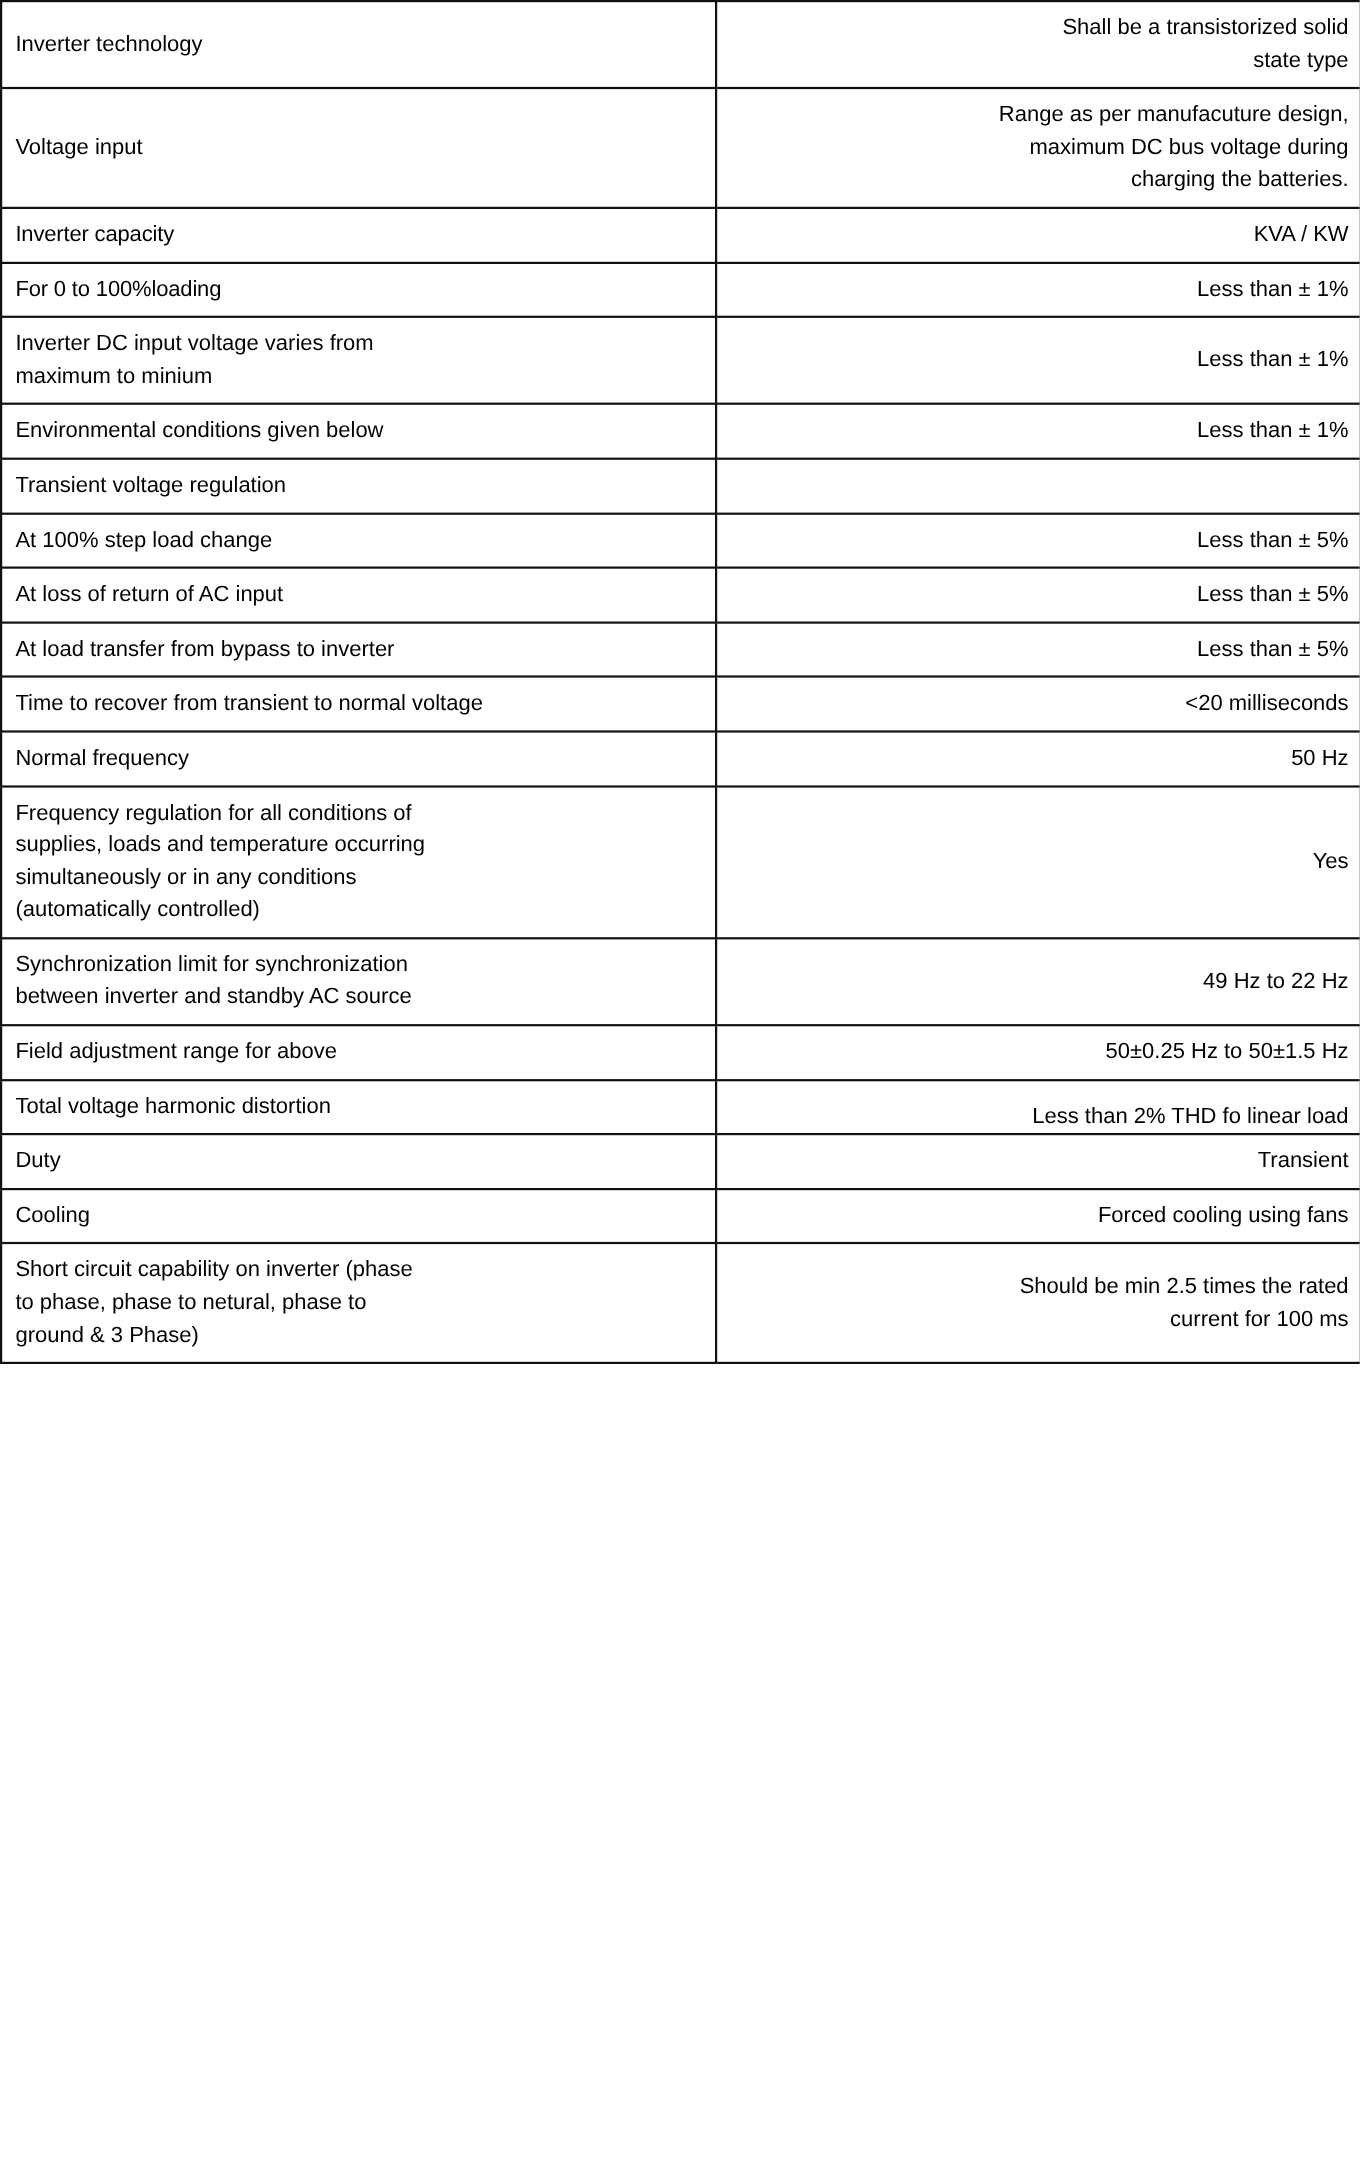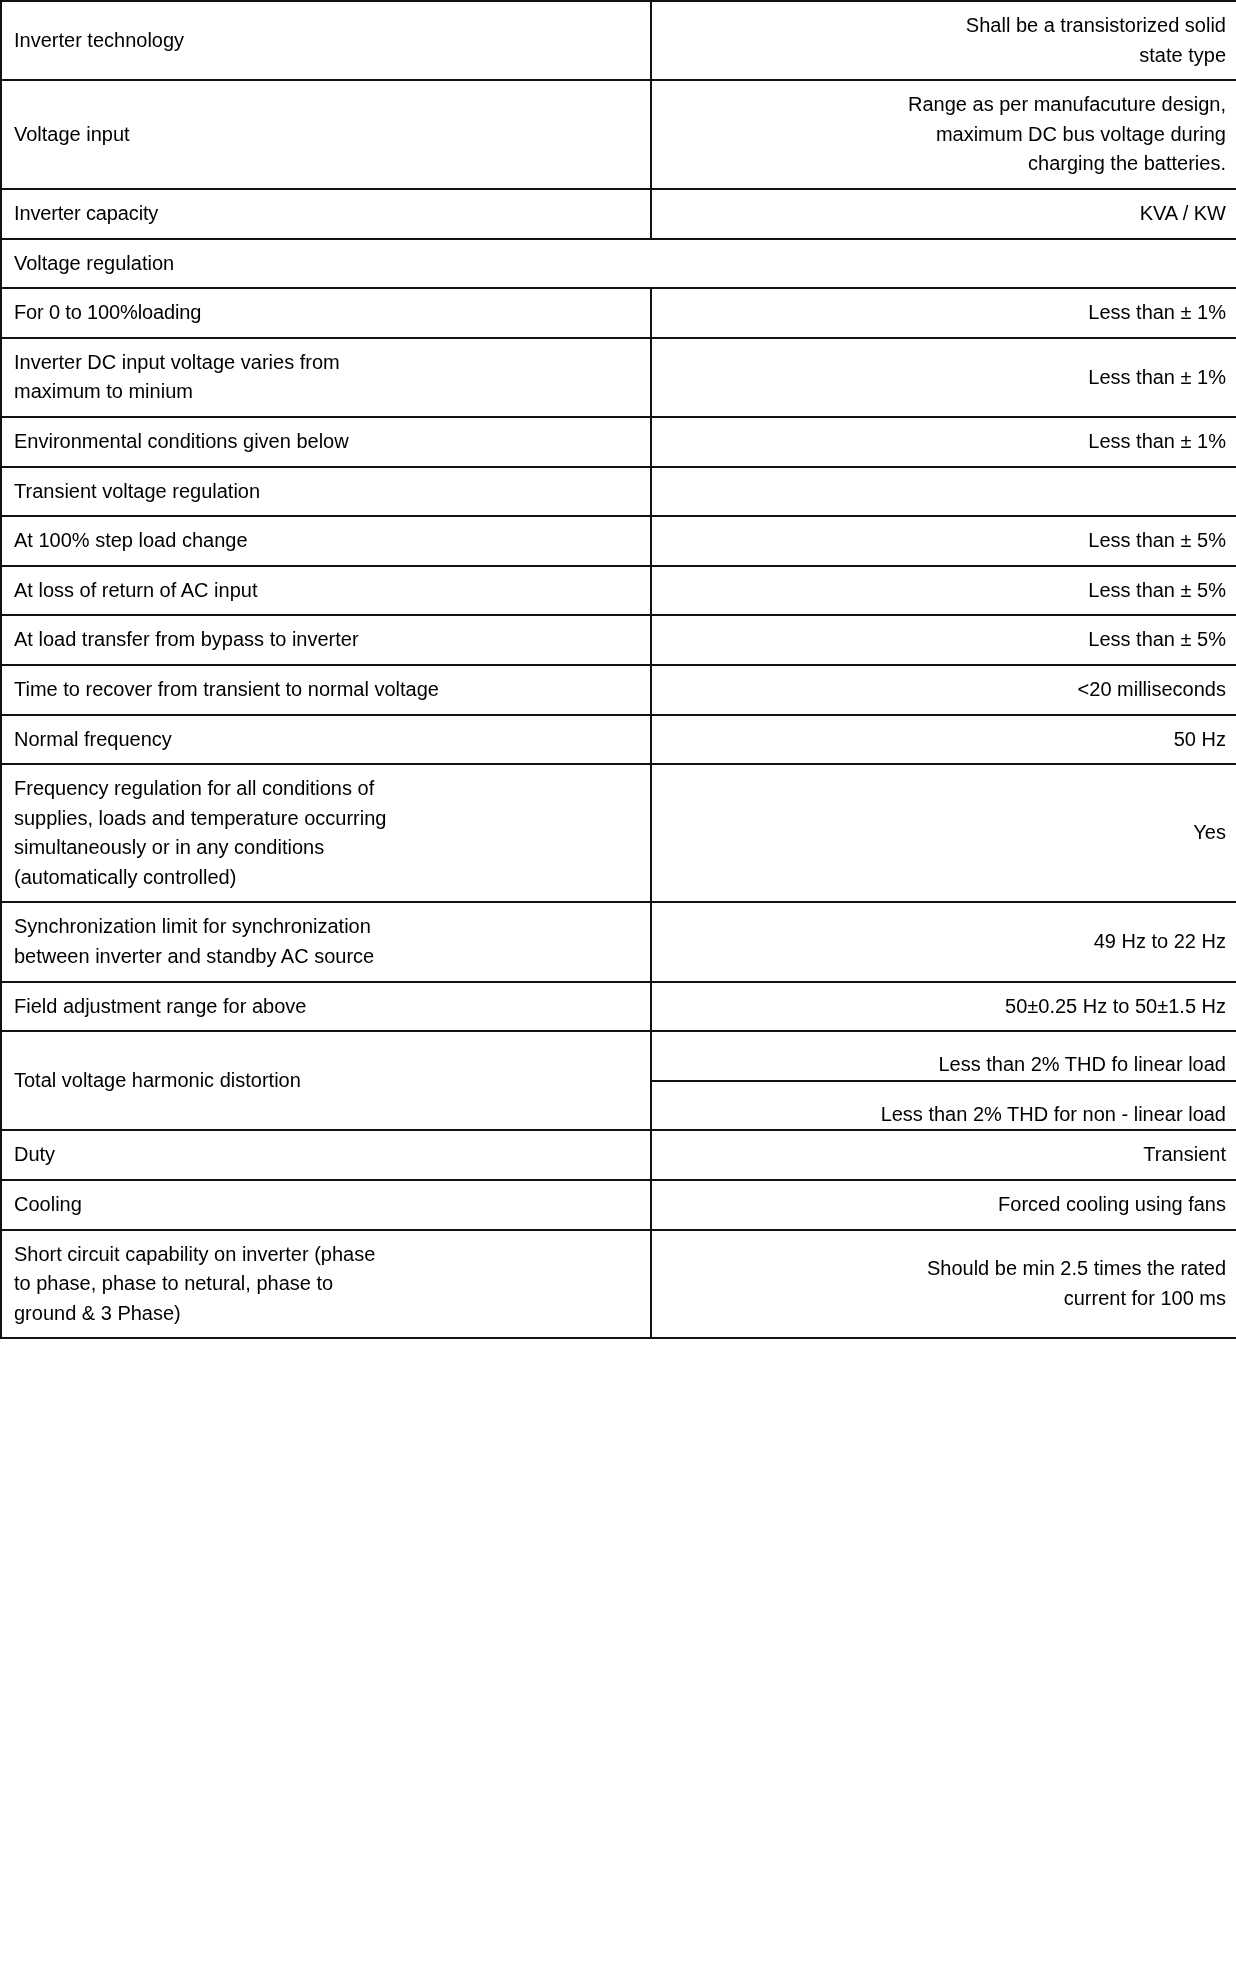--- a/index.html
+++ b/index.html
@@ -94,25 +94,20 @@
 
     <tr>
       <td class="cell-label kern-tight">
         <span class="line">Inverter capacity</span>
       </td>
       <td class="cell-value">
         <span class="line">KVA / KW</span>
       </td>
     </tr>
 
-    <tr>
-      <td class="cell-label" colspan="2">
-        <span class="line">Voltage regulation</span>
-      </td>
-    </tr>
 
     <tr>
       <td class="cell-label kern-tight">
         <span class="line">For 0 to 100%loading</span>
       </td>
       <td class="cell-value">
         <span class="line">Less than ± 1%</span>
       </td>
     </tr>
 
@@ -226,25 +221,20 @@
         <span class="line">Total voltage harmonic distortion</span>
       </td>
       <td class="cell-value no-pad">
         <table class="nested-table">
           <tbody>
             <tr>
               <td>
                 <span class="line">Less than 2% THD fo linear load</span>
               </td>
             </tr>
-            <tr>
-              <td>
-                <span class="line">Less than 2% THD for non - linear load</span>
-              </td>
-            </tr>
           </tbody>
         </table>
       </td>
     </tr>
 
     <tr>
       <td class="cell-label">
         <span class="line">Duty</span>
       </td>
       <td class="cell-value">

